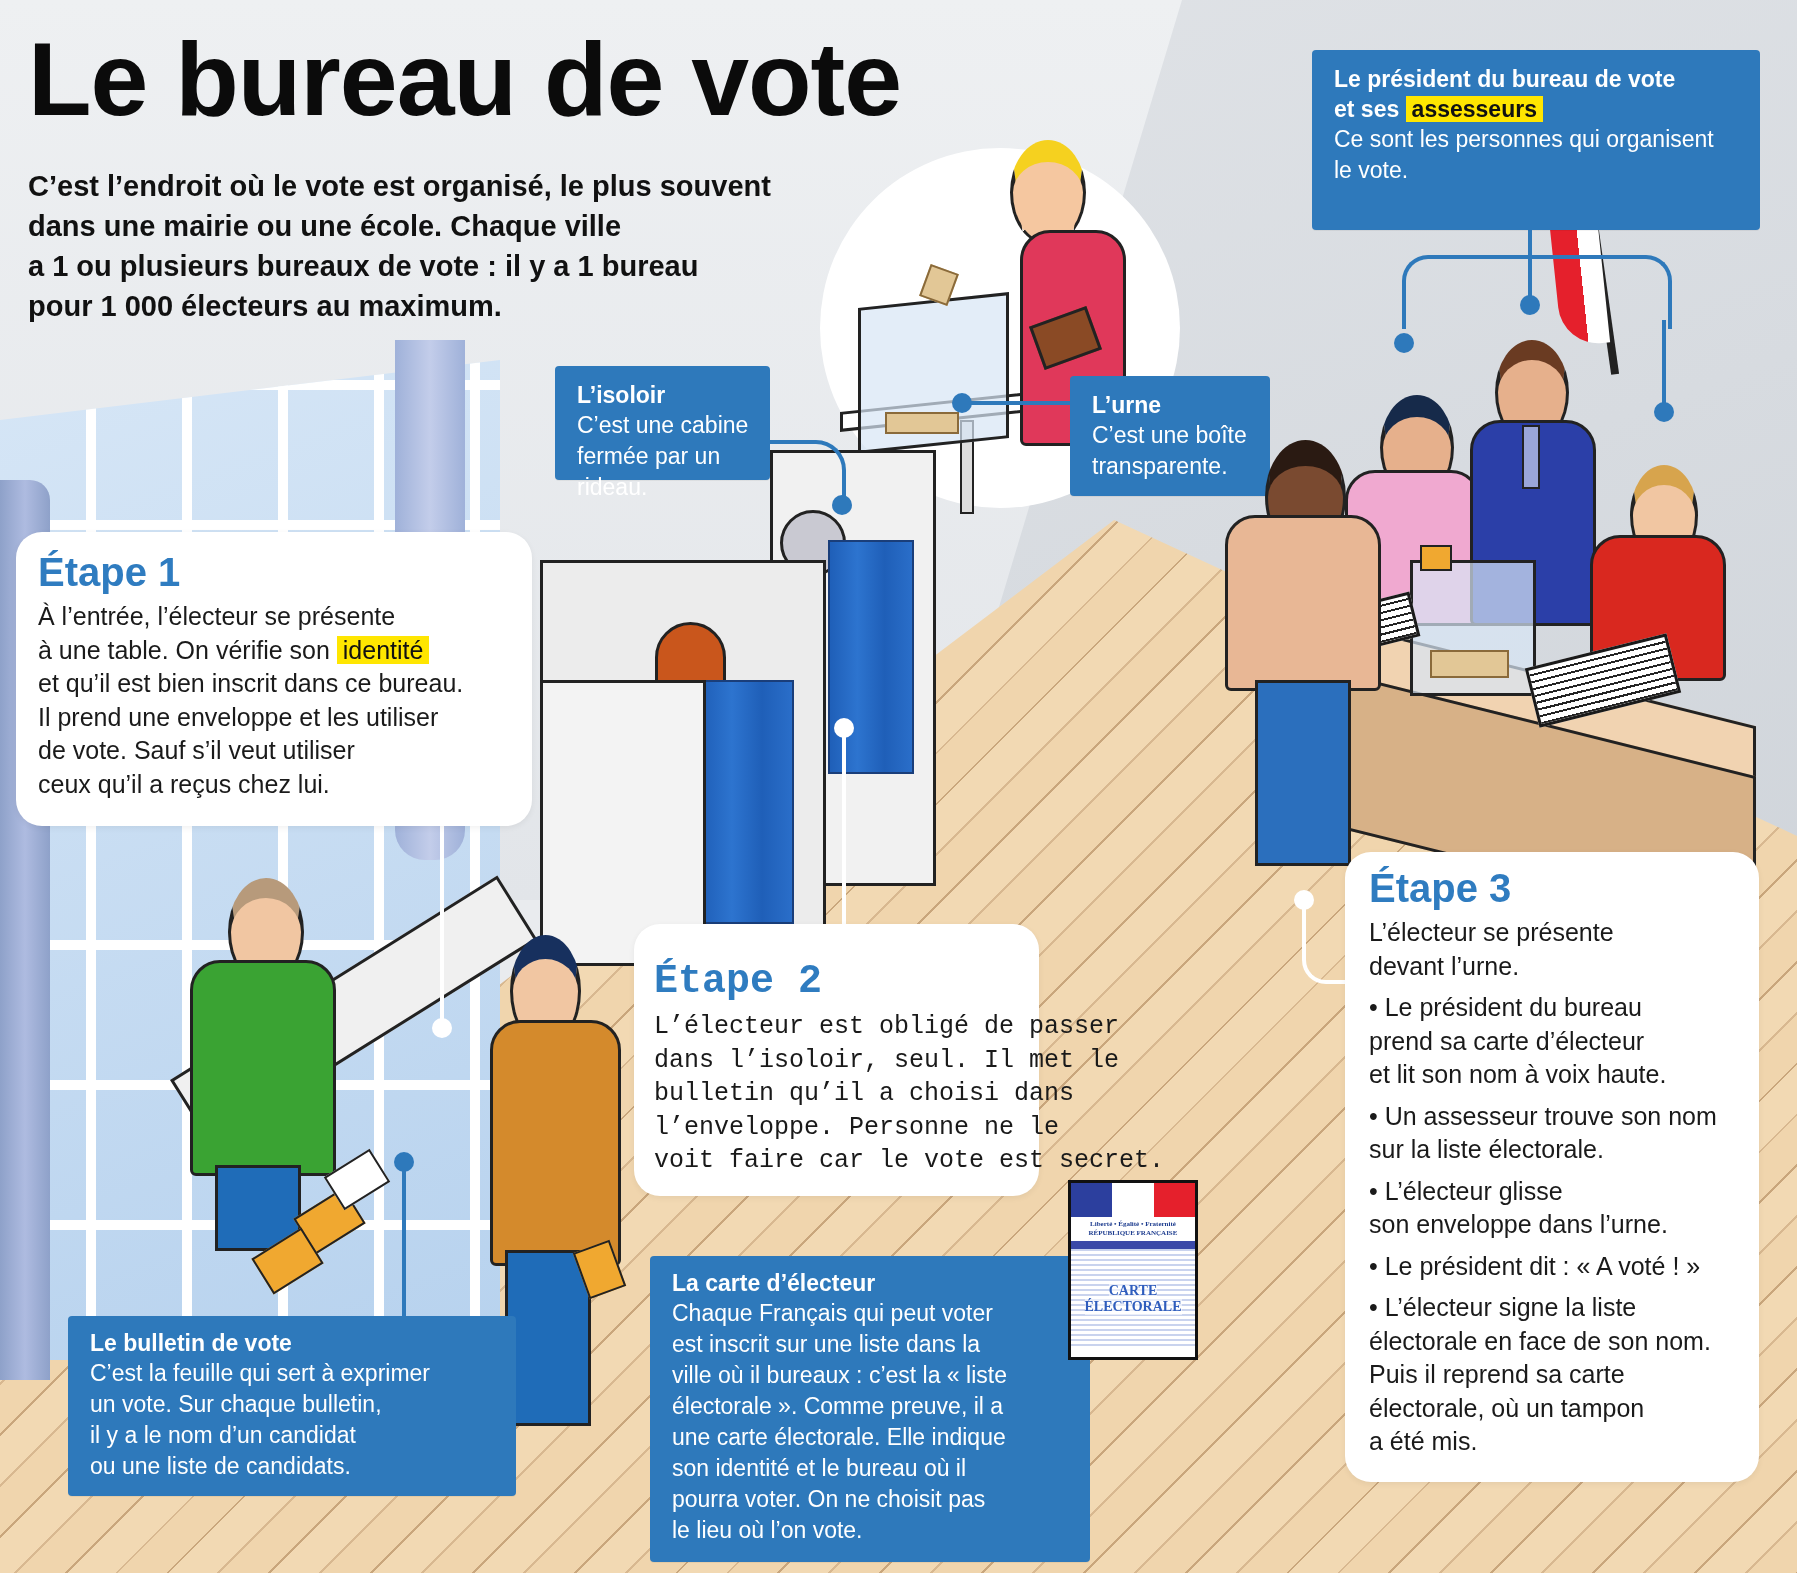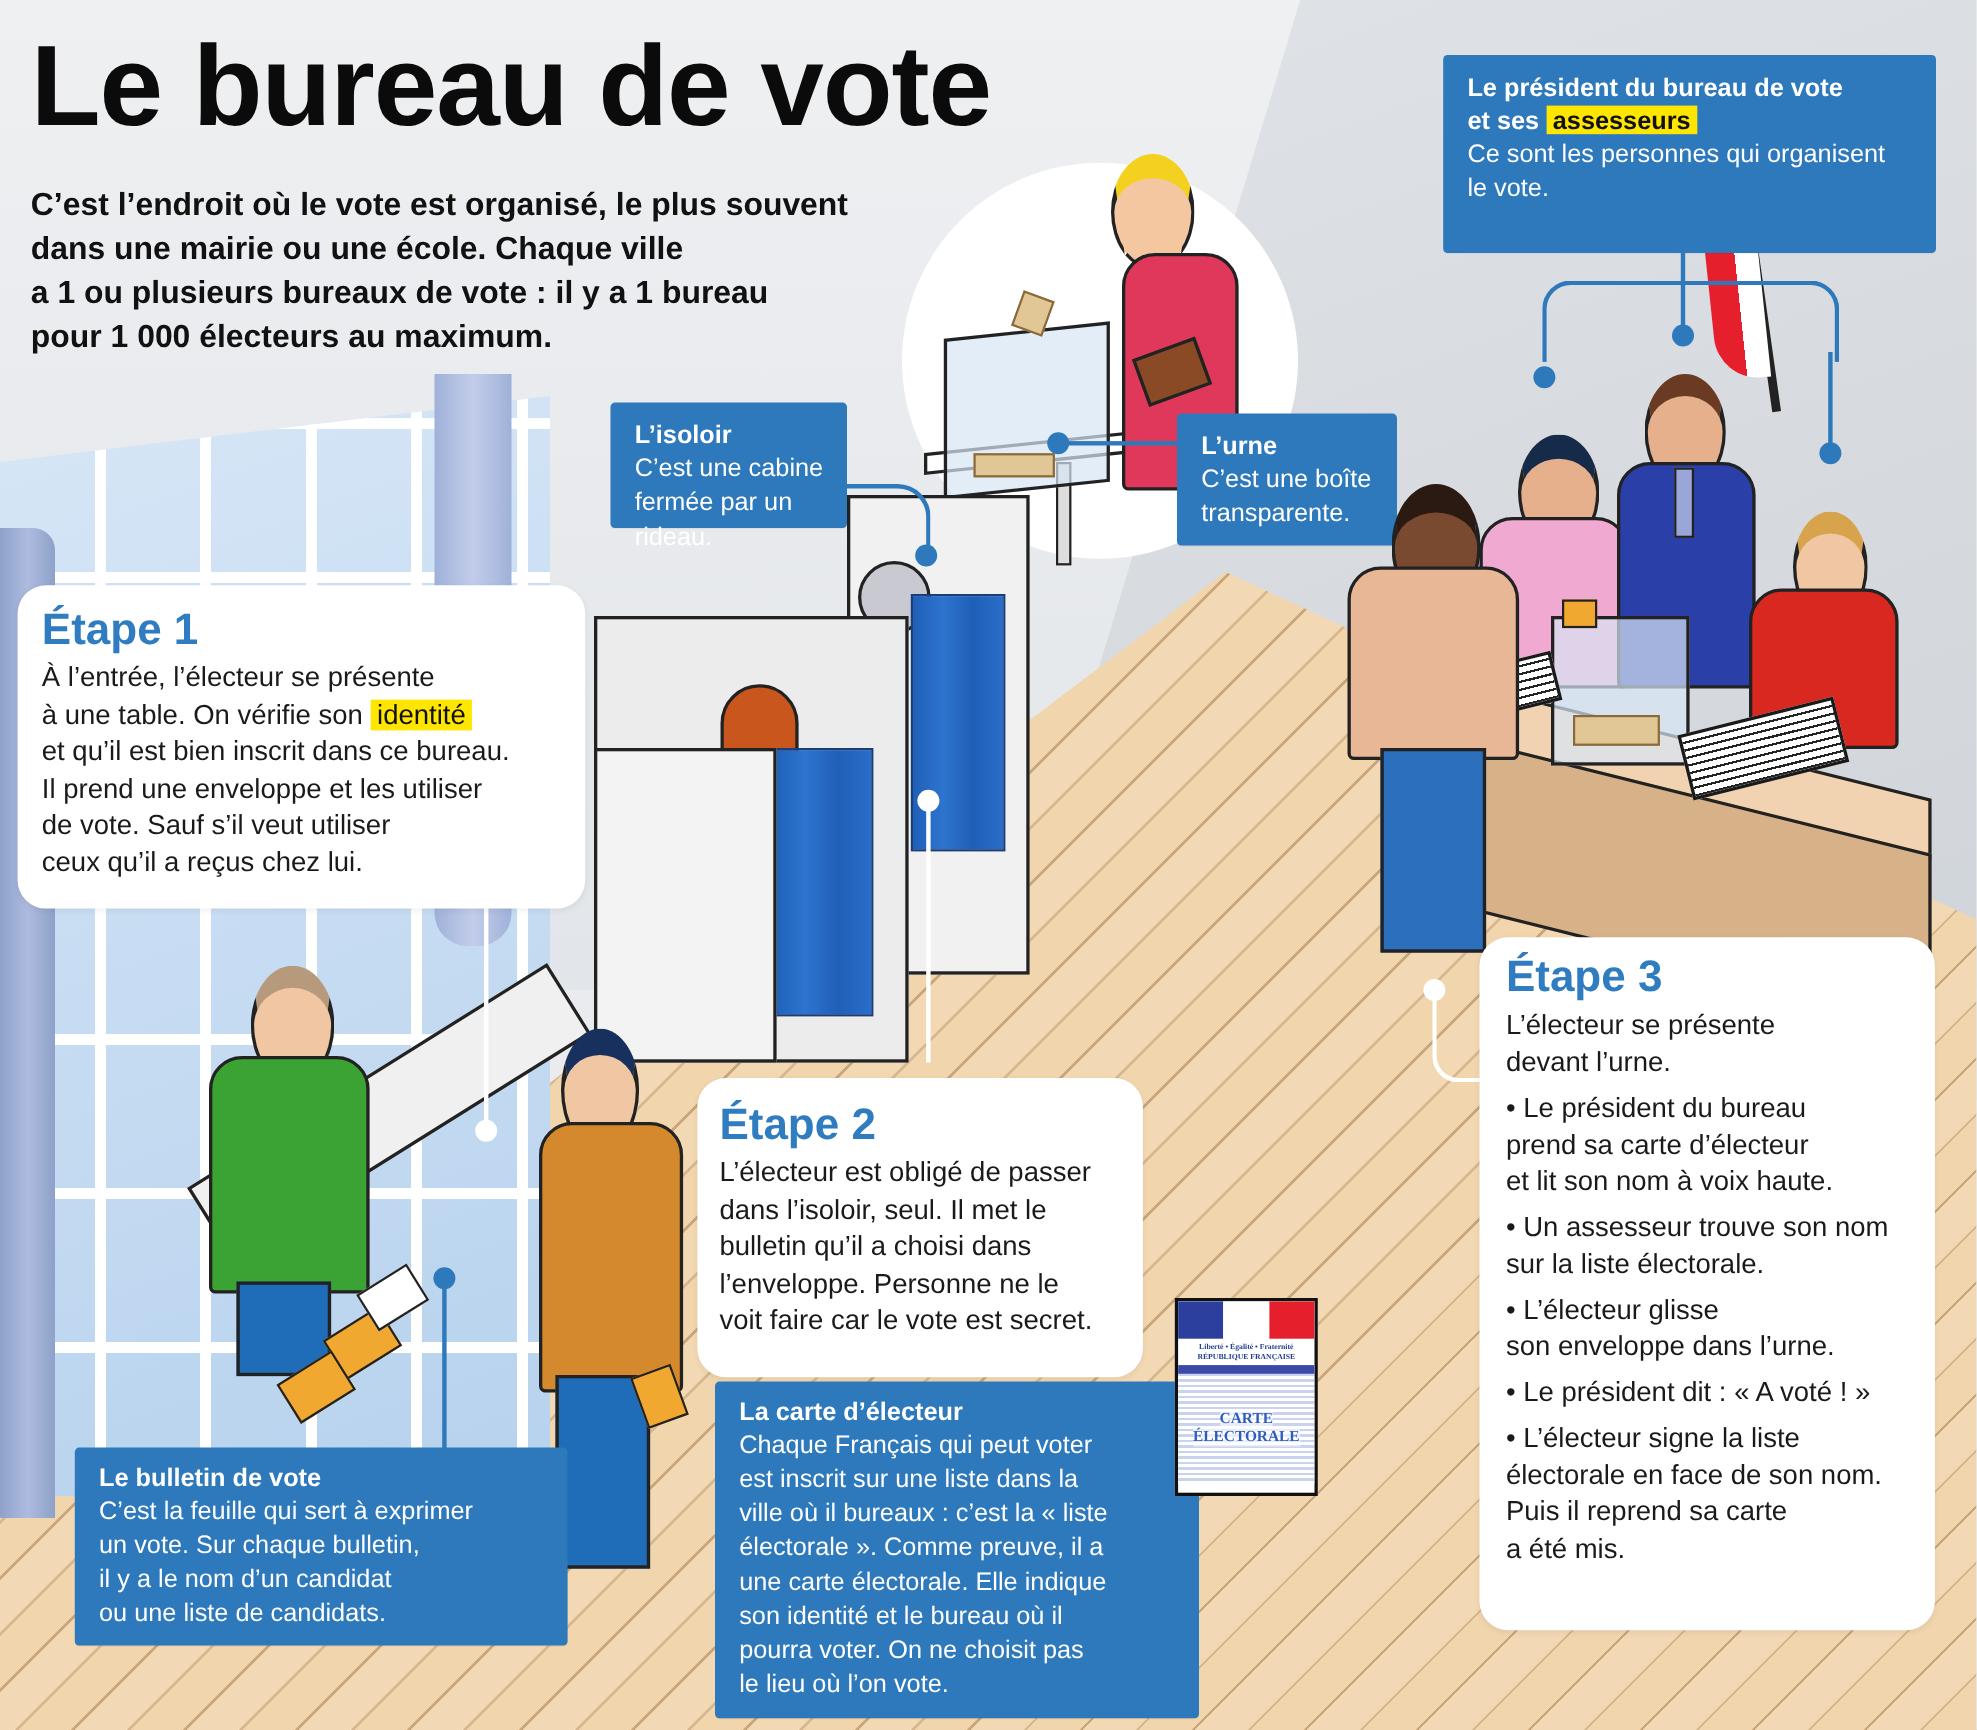--- a/index.html
+++ b/index.html
@@ -206,21 +206,21 @@
 <div class="abs card" style="left:16px;top:532px;width:516px;height:294px;padding:16px 20px 0 22px;">
   <div class="s-title">Étape 1</div>
   <div class="s-line">À l’entrée, l’électeur se présente</div>
   <div class="s-line"><span>à une table. On vérifie son </span><span class="hl">identité</span></div>
   <div class="s-line">et qu’il est bien inscrit dans ce bureau.</div>
   <div class="s-line">Il prend une enveloppe et les utiliser</div>
   <div class="s-line">de vote. Sauf s’il veut utiliser</div>
   <div class="s-line">ceux qu’il a reçus chez lui.</div>
 </div>
 
-<div class="abs card" style="left:634px;top:980px;width:405px;height:272px;padding:18px 16px 0 20px;">
+<div class="abs card" style="left:634px;top:924px;width:405px;height:272px;padding:34px 16px 0 20px;font-family:Liberation Mono, monospace;">
   <div class="s-title">Étape 2</div>
   <div class="s-line">L’électeur est obligé de passer</div>
   <div class="s-line">dans l’isoloir, seul. Il met le</div>
   <div class="s-line">bulletin qu’il a choisi dans</div>
   <div class="s-line">l’enveloppe. Personne ne le</div>
   <div class="s-line">voit faire car le vote est secret.</div>
 </div>
 
 <div class="abs card" style="left:1345px;top:852px;width:414px;height:630px;padding:12px 14px 0 24px;">
   <div class="s-title">Étape 3</div>
@@ -235,20 +235,21 @@
   <div class="s-line">sur la liste électorale.</div>
   <div class="gap"></div>
   <div class="s-line">•  L’électeur glisse</div>
   <div class="s-line">son enveloppe dans l’urne.</div>
   <div class="gap"></div>
   <div class="s-line">•  Le président dit : « A voté ! »</div>
   <div class="gap"></div>
   <div class="s-line">•  L’électeur signe la liste</div>
   <div class="s-line">électorale en face de son nom.</div>
   <div class="s-line">Puis il reprend sa carte</div>
+  <div class="s-line">électorale, où un tampon</div>
   <div class="s-line">a été mis.</div>
 </div>
 
 <div class="abs callout" style="left:68px;top:1316px;width:448px;height:180px;padding-top:12px;">
   <div class="c-title">Le bulletin de vote</div>
   <div class="c-text">
     <div>C’est la feuille qui sert à exprimer</div>
     <div>un vote. Sur chaque bulletin,</div>
     <div>il y a le nom d’un candidat</div>
     <div>ou une liste de candidats.</div>

